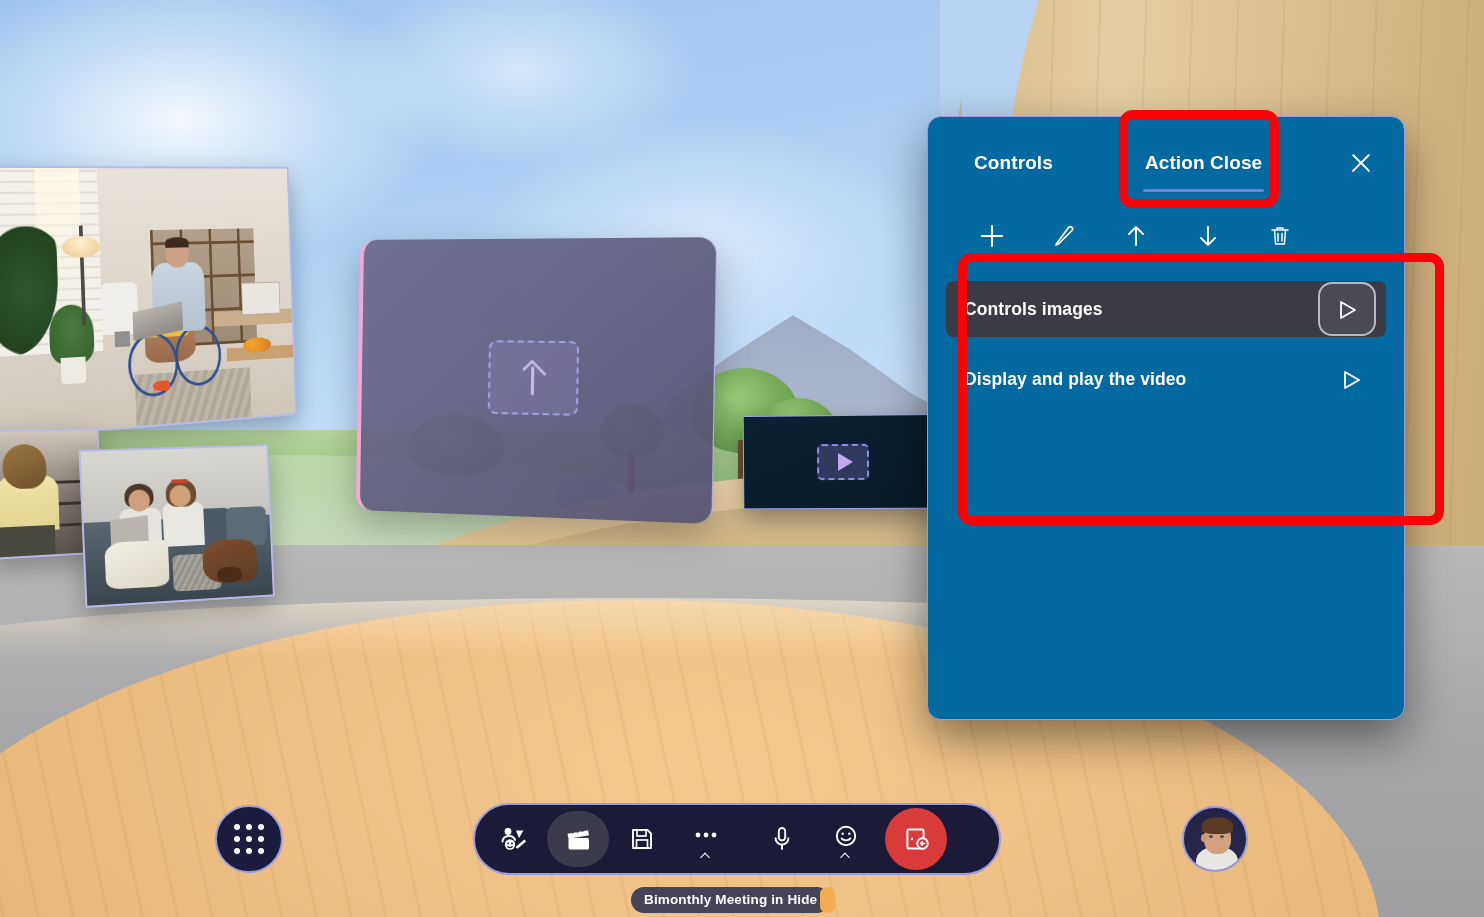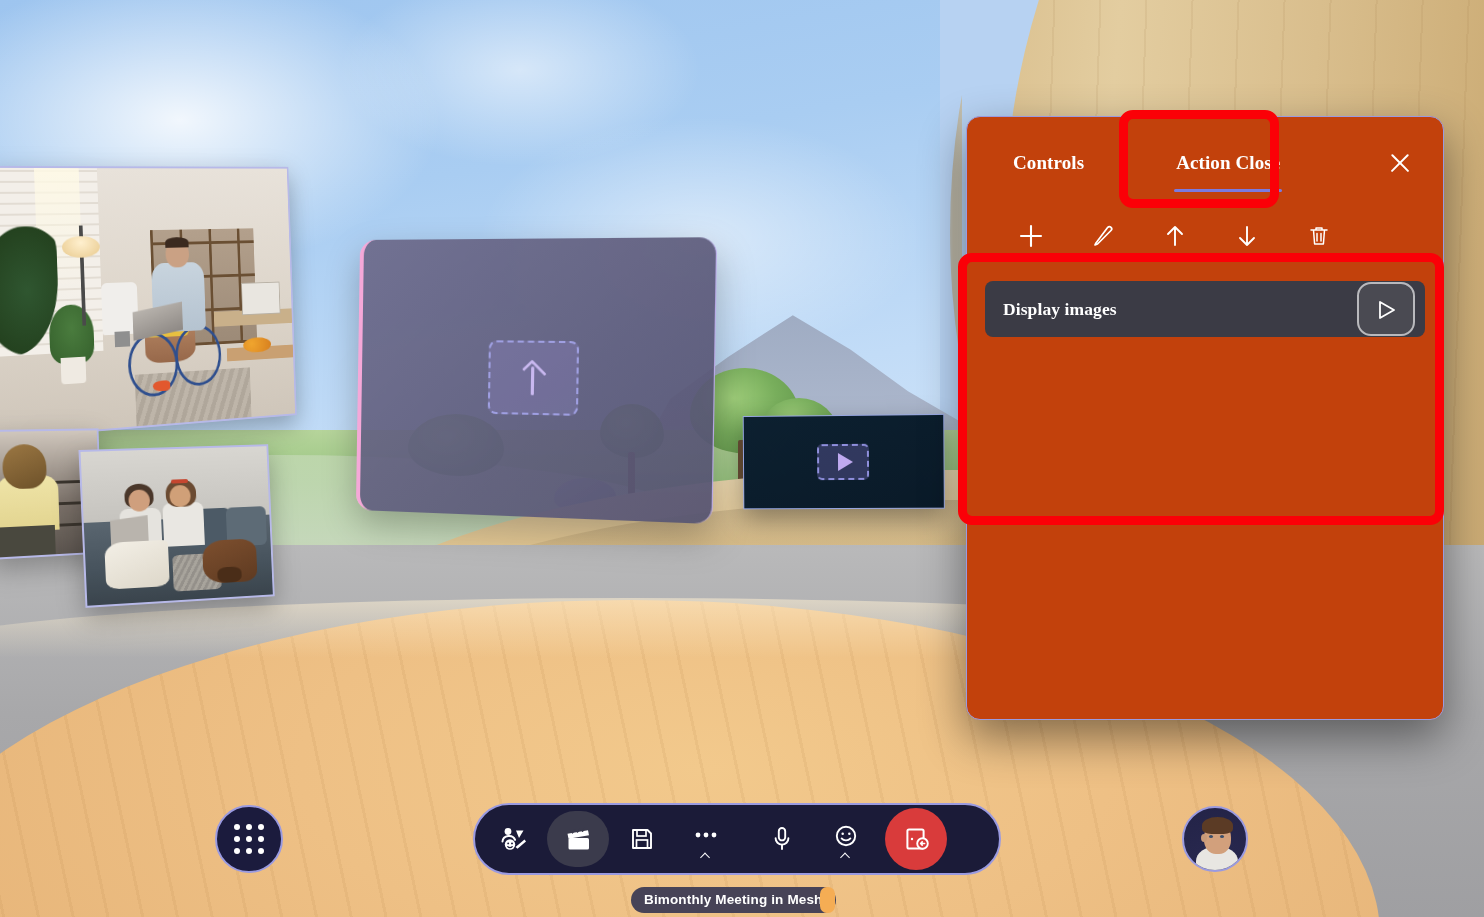--- a/index.html
+++ b/index.html
@@ -253,27 +253,26 @@
   .video-play {
     width:0; height:0;
     border-left: 15px solid #c0aaf0;
     border-top: 9px solid transparent;
     border-bottom: 9px solid transparent;
     margin-left:4px;
   }
 
   
   #action-panel {
-    position:absolute; left: 966px; top: 116px; width: 478px; height: 604px;
-    background: #c2410c;
+    position:absolute; left: 927px; top: 116px; width: 478px; height: 604px;
+    background: #0369a1;
     border: 1.5px solid #9a9ae0;
     border-radius: 14px;
     box-shadow: 0 18px 46px rgba(0,0,0,.45);
     overflow: hidden;
-    font-family: Liberation Serif, serif;
   }
   .panel-header {
     position:relative; height: 92px;
     display:flex; align-items:center;
   }
   .tab {
     color:#fff; font-size:19px; font-weight:600; letter-spacing:.1px;
     cursor:pointer; padding: 6px 2px; position:relative;
   }
   #tab-controls { margin-left: 44px; }
@@ -542,32 +541,43 @@
         <svg width="26" height="26" viewBox="0 0 26 26" aria-hidden="true">
           <path d="M5 7 H21 M10 7 V5 H16 V7 M7.5 7 L8.6 21 H17.4 L18.5 7 M11 10.5 V18 M15 10.5 V18" stroke="#fff" stroke-width="1.5" fill="none" stroke-linecap="round" stroke-linejoin="round"></path>
         </svg>
         <span class="sr">Delete</span>
       </div>
     </div>
 
     <div class="group-list">
 
       <div class="group-row selected">
-        <span class="group-label">Display images</span>
+        <span class="group-label">Controls images</span>
         <span class="play-btn">
           <span class="play-out">
             <svg width="20" height="22" viewBox="0 0 20 22" aria-hidden="true">
               <path d="M3 3 L17 11 L3 19 Z" fill="none" stroke="#fff" stroke-width="1.8" stroke-linejoin="round"></path>
             </svg>
           </span>
           <span class="sr">Play</span>
         </span>
       </div>
 
 
+      <div class="group-row">
+        <span class="group-label">Display and play the video</span>
+        <span class="play-btn">
+          <span class="play-out">
+            <svg width="20" height="22" viewBox="0 0 20 22" aria-hidden="true">
+              <path d="M3 3 L17 11 L3 19 Z" fill="none" stroke="#fff" stroke-width="1.8" stroke-linejoin="round"></path>
+            </svg>
+          </span>
+          <span class="sr">Play</span>
+        </span>
+      </div>
 
     </div>
   </div>
 
   <div class="annot" id="annot-tab"></div>
   <div class="annot" id="annot-list"></div>
 
   <div id="app-launcher">
     <span class="dot-grid">
       <i></i>
@@ -653,21 +663,21 @@
       <svg width="28" height="28" viewBox="0 0 28 28" aria-hidden="true">
         <path d="M7 4.5 H20 a1.6 1.6 0 0 1 1.6 1.6 V22 a1.6 1.6 0 0 1 -1.6 1.6 H7 a1.6 1.6 0 0 1 -1.6 -1.6 V6.1 A1.6 1.6 0 0 1 7 4.5 Z" fill="none" stroke="#fff" stroke-width="2"></path>
         <circle cx="10" cy="14" r="1.2" fill="#fff"></circle>
         <circle cx="20.5" cy="18.5" r="5.3" fill="#d93b3b" stroke="#fff" stroke-width="1.9"></circle>
         <path d="M22.6 18.5 H18.6 M20.2 16.9 L18.6 18.5 L20.2 20.1" stroke="#fff" stroke-width="1.6" fill="none" stroke-linecap="round" stroke-linejoin="round"></path>
       </svg>
       <span class="sr">Leave</span>
     </div>
   </div>
 
-  <div id="meeting-chip">Bimonthly Meeting in Mesh</div>
+  <div id="meeting-chip">Bimonthly Meeting in Hide</div>
   <div id="meeting-accent"></div>
 
   <div id="user-avatar">
     <span class="av-body"></span>
     <span class="av-neck"></span>
     <span class="av-head"></span>
     <span class="av-ear"></span>
     <span class="av-hair"></span>
     <span class="av-eye l"></span>
     <span class="av-eye r"></span>

